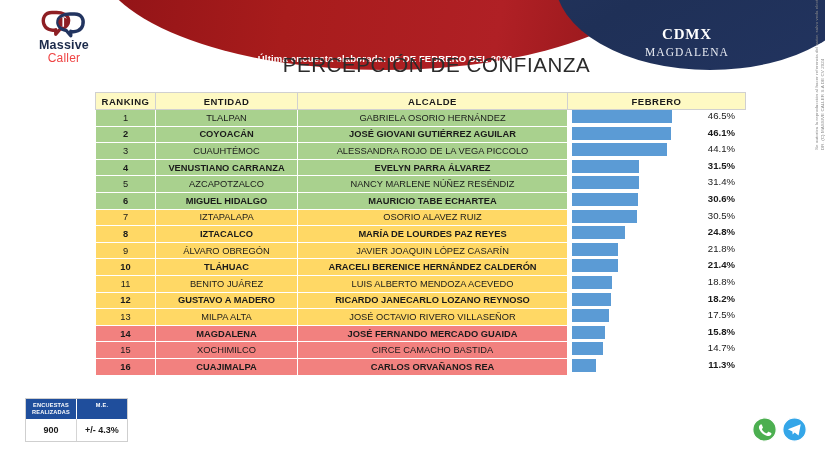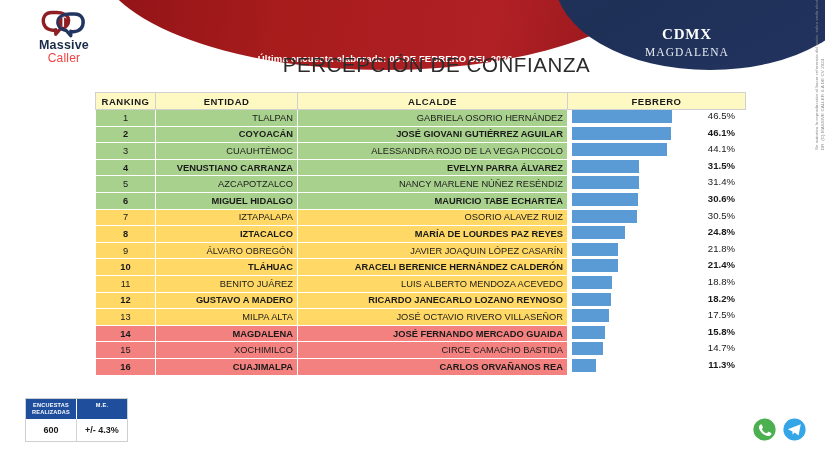--- a/index.html
+++ b/index.html
@@ -123,21 +123,21 @@
     border: 1px solid #ffffff;
     height: 16.6px;
     font-size: 9.3px;
     color: #1a1a1a;
     padding: 0 4px;
     white-space: nowrap;
     overflow: hidden;
     vertical-align: middle;
   }
   td.rk { text-align: center; padding: 0; }
-  td.ent, td.alc { text-align: right; }
+  td.ent, td.alc { text-align: center; }
 
   tr.band-green td { background: #a9d18e; }
   tr.band-yellow td { background: #ffd865; }
   tr.band-red td { background: #f2817f; }
   tr.bold td { font-weight: bold; }
 
   
   td.feb {
     background: #ffffff !important;
     border: 1px solid #d9d9d9;
@@ -456,21 +456,21 @@
 
   <div class="stat-box">
     <div class="stat-head">
       <div>
         <span>ENCUESTAS</span><br>
         <span>REALIZADAS</span>
       </div>
       <div>M.E.</div>
     </div>
     <div class="stat-body">
-      <div>600</div>
+      <div>900</div>
       <div>+/- 4.3%</div>
     </div>
   </div>
 
 
   <div class="social">
     <svg width="25" height="25" viewBox="0 0 32 32">
       <circle cx="16" cy="16" r="15" fill="#4caf50"></circle>
       <circle cx="16" cy="16" r="15" fill="none" stroke="#ffffff" stroke-width="1.6"></circle>
       <path d="M11.6 10.2c-.4-.9-.8-.8-1.1-.8h-1c-.3 0-.9.13-1.35.65-.46.52-1.76 1.72-1.76 4.2 0 2.47 1.8 4.86 2.05 5.2.25.34 3.47 5.55 8.6 7.56 4.26 1.67 5.13 1.34 6.06 1.26.92-.08 2.98-1.2 3.4-2.38.42-1.17.42-2.17.3-2.38-.13-.21-.47-.34-.98-.6-.52-.25-3.05-1.5-3.52-1.68-.47-.17-.81-.25-1.15.26-.34.5-1.32 1.67-1.62 2-.3.35-.6.39-1.11.13-.52-.26-2.18-.8-4.15-2.56-1.53-1.37-2.57-3.06-2.87-3.57-.3-.52-.03-.8.22-1.05.23-.23.52-.6.77-.9.26-.3.34-.52.52-.86.17-.34.08-.65-.04-.9-.13-.26-1.13-2.8-1.55-3.83z" fill="#ffffff" transform="scale(0.78) translate(5,3)"></path>

